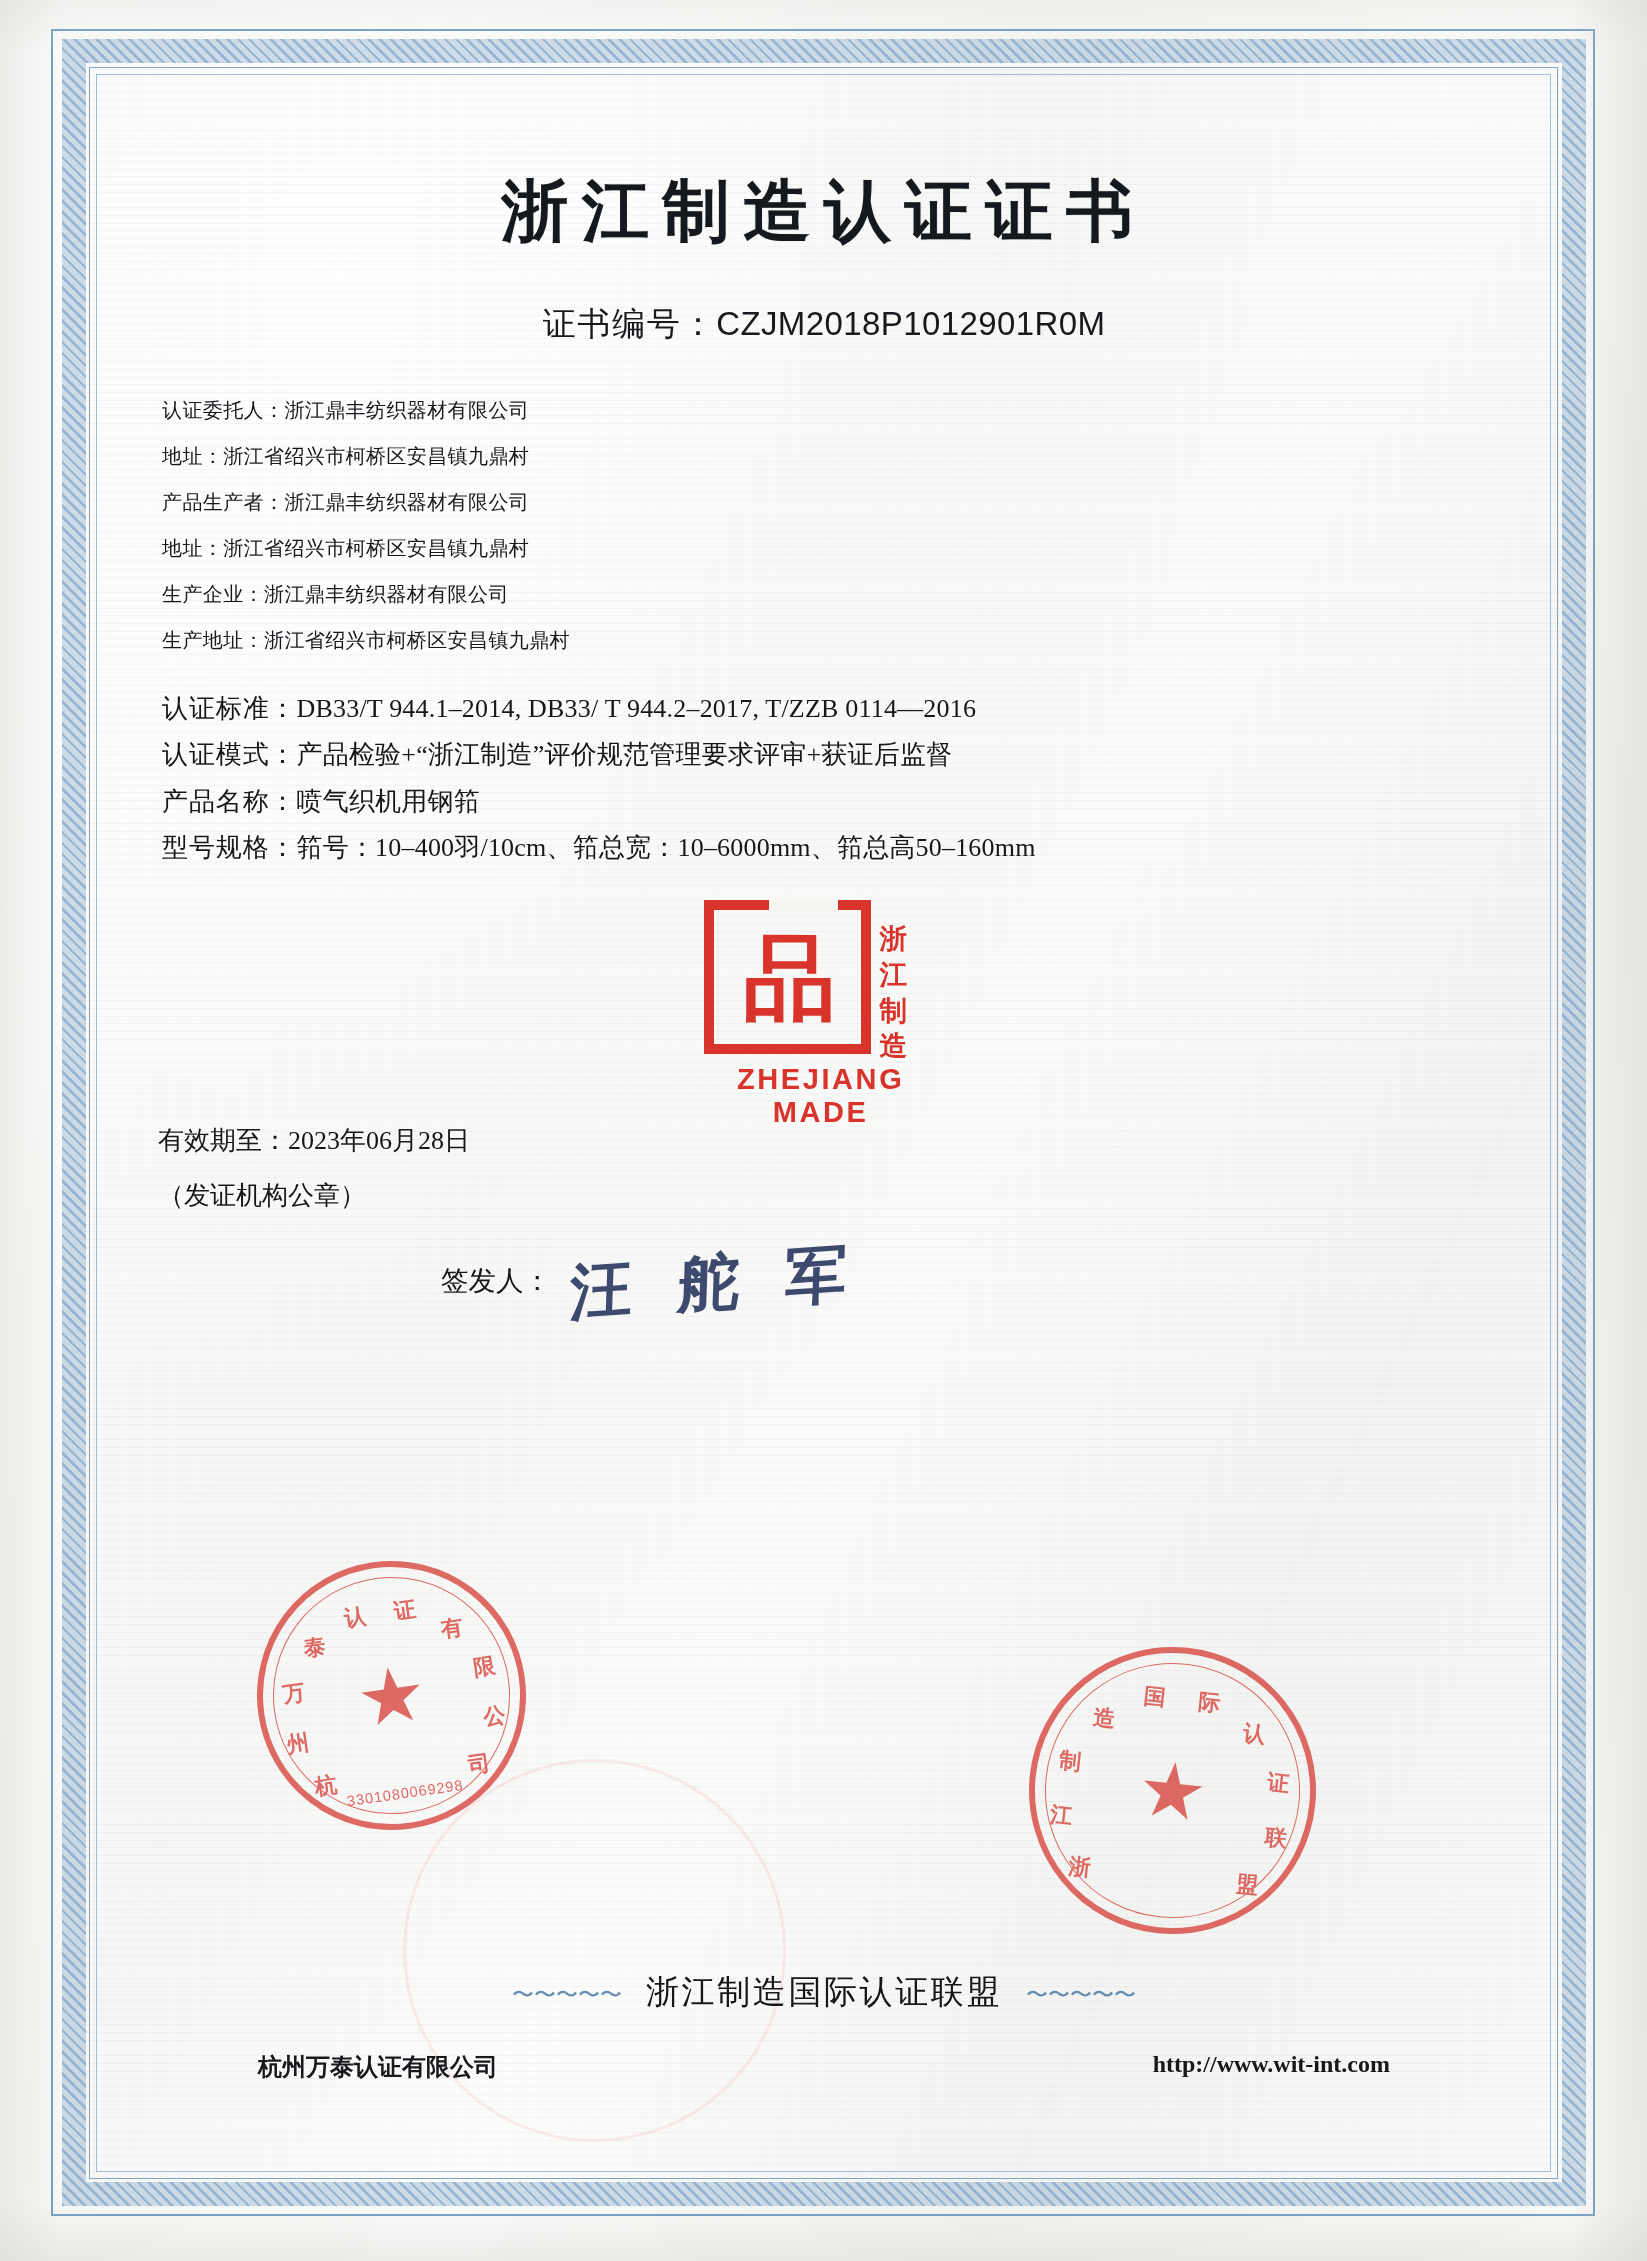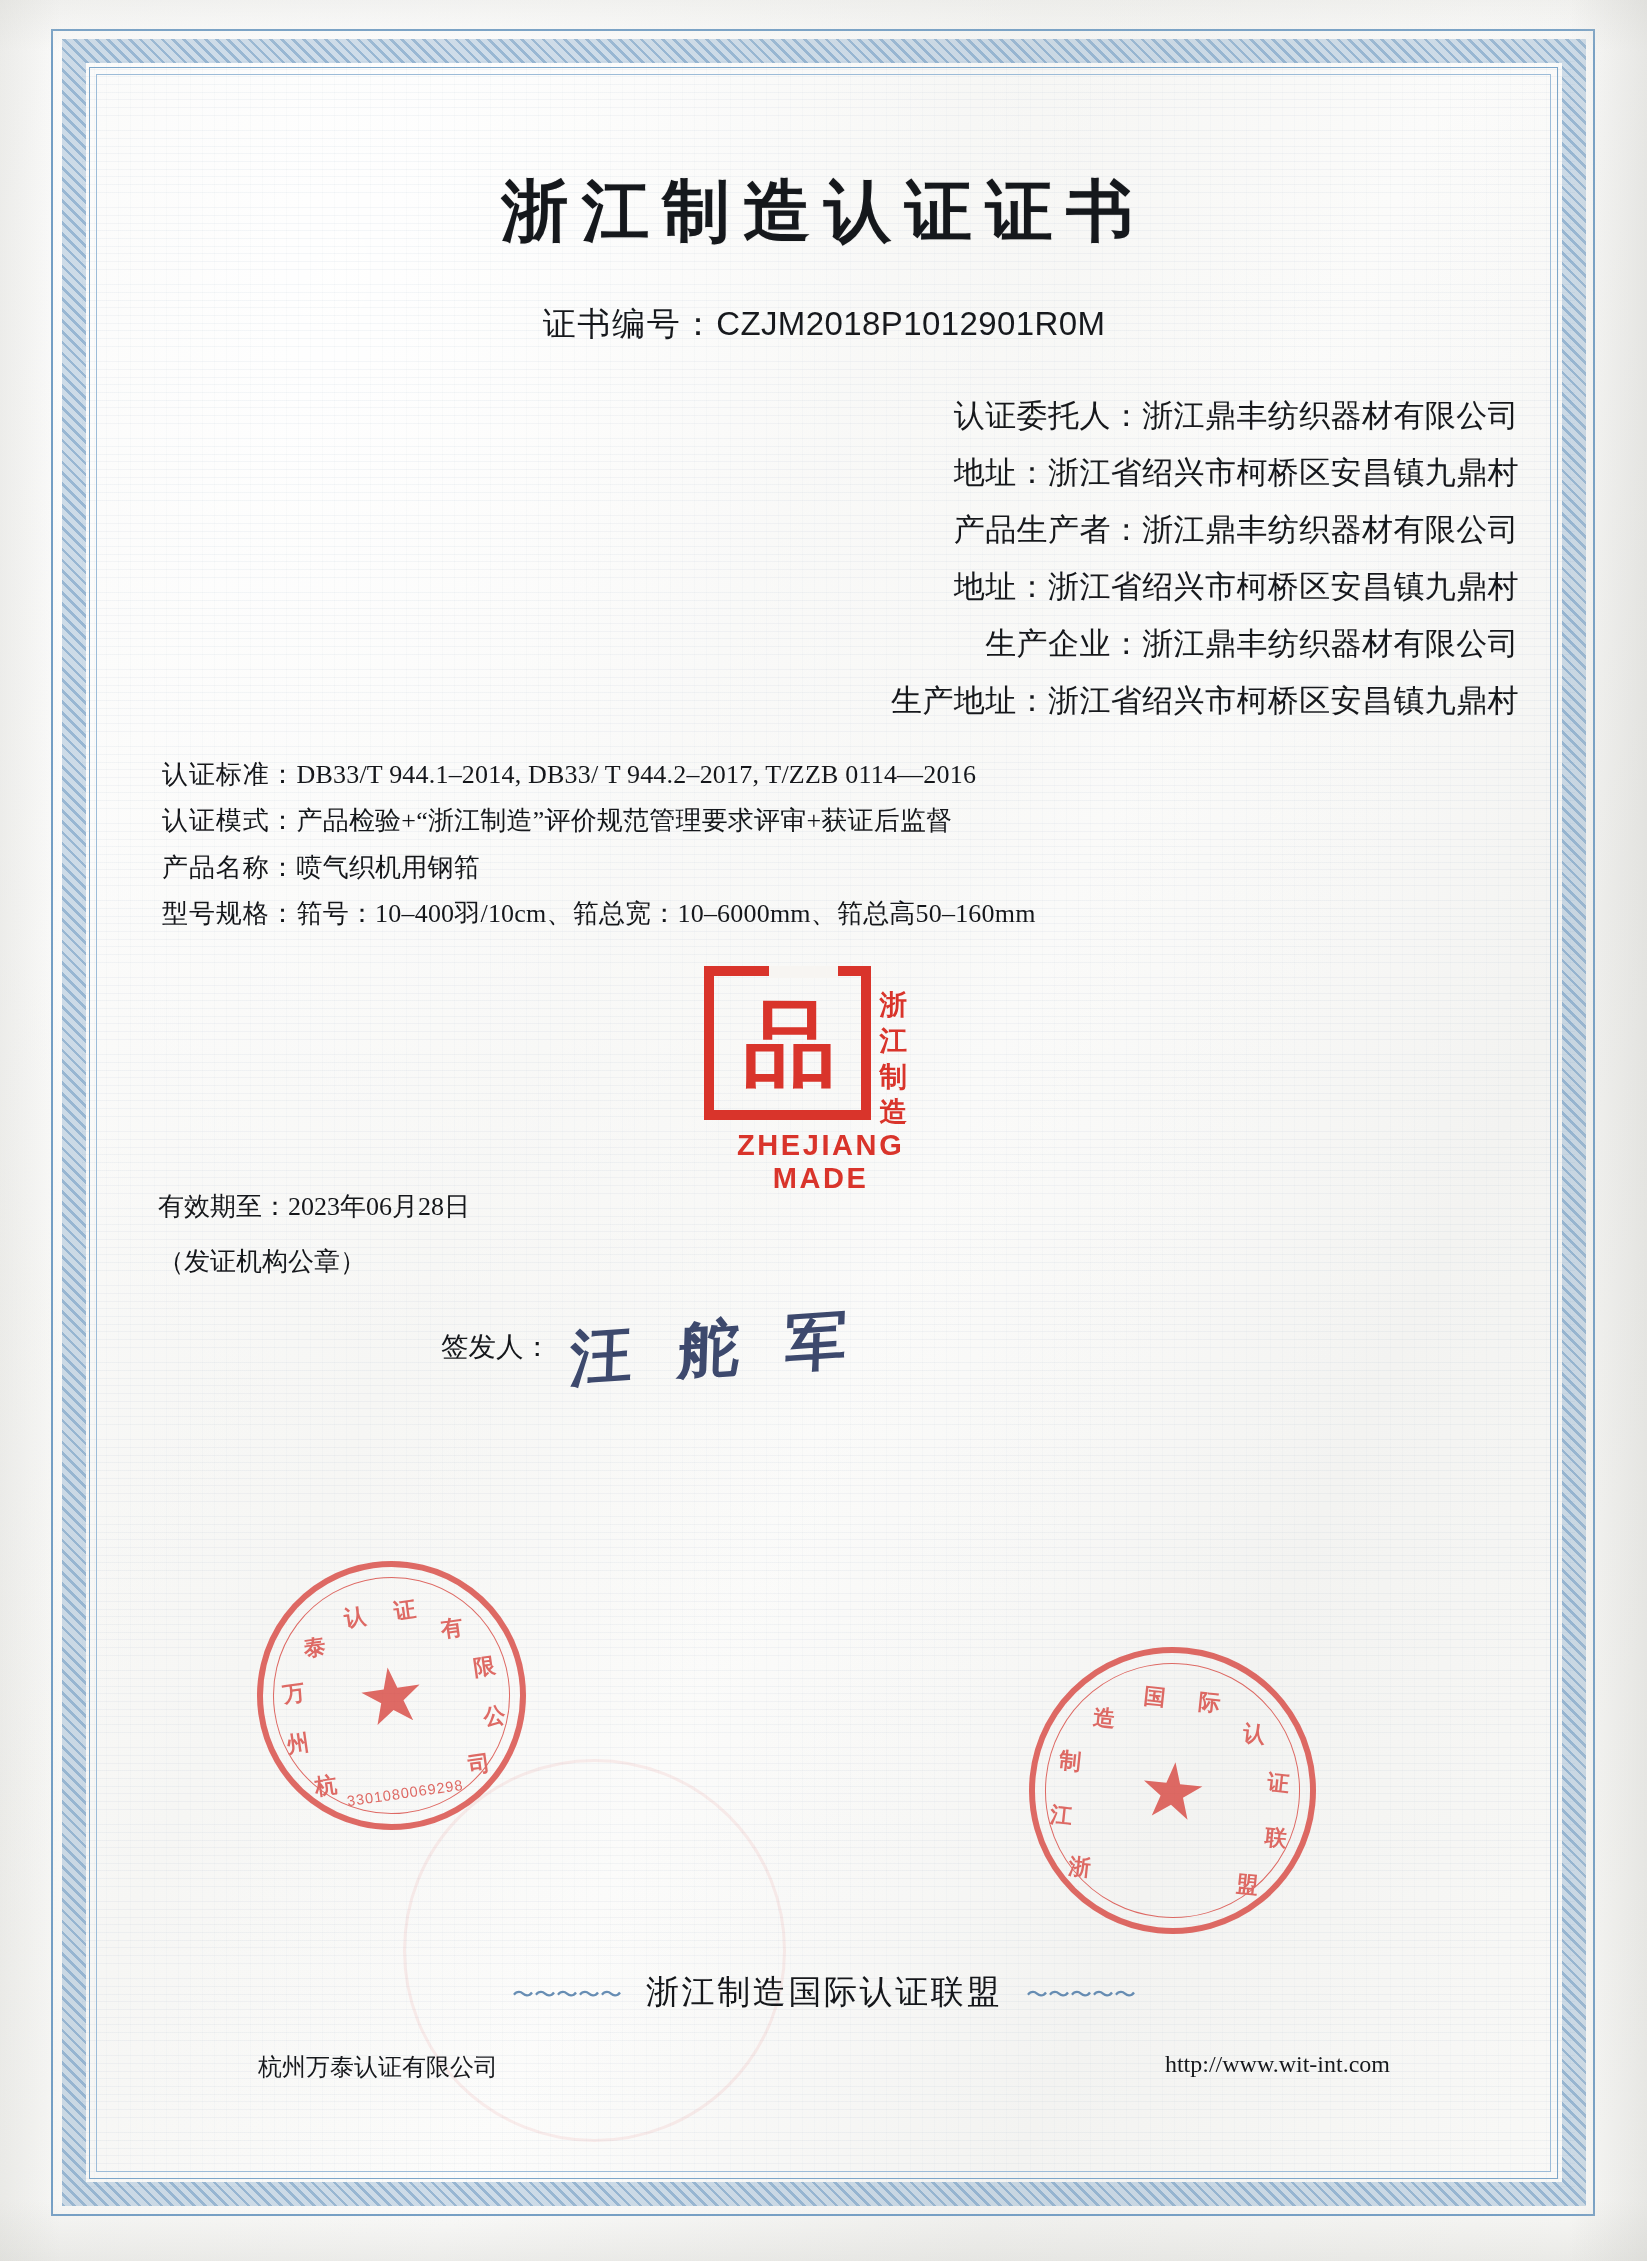--- a/index.html
+++ b/index.html
@@ -119,26 +119,25 @@
     font-family: "Liberation Sans", sans-serif;
     font-size: 33px;
     letter-spacing: 0.4px;
   }
 
   .info-block {
     margin-top: 53px;
     padding-left: 33px;
   }
   .info-line {
-    font-size: 31px;
+    font-size: 20px;
     line-height: 1.00;
     margin-bottom: 26px;
     color: #16181c;
     letter-spacing: 0.4px;
-    text-align: right;
   }
 
   .std-block {
     margin-top: 45px;
     padding-left: 33px;
   }
   .std-line {
     font-size: 26px;
     line-height: 1.05;
     margin-bottom: 19px;
@@ -345,20 +344,21 @@
   }
   .orn.left { margin-right: 24px; }
   .orn.right { margin-left: 24px; }
   .footer-row {
     margin-top: 36px;
     display: flex;
     justify-content: space-between;
     padding: 0 129px;
     font-size: 24px;
     color: #16181c;
+    font-weight: bold;
   }
   .footer-url { font-family: "Liberation Serif", serif; }
 
   
   .ghost {
     position: absolute;
     left: 403px;
     top: 1759px;
     width: 377px; height: 377px;
     border-radius: 50%;

